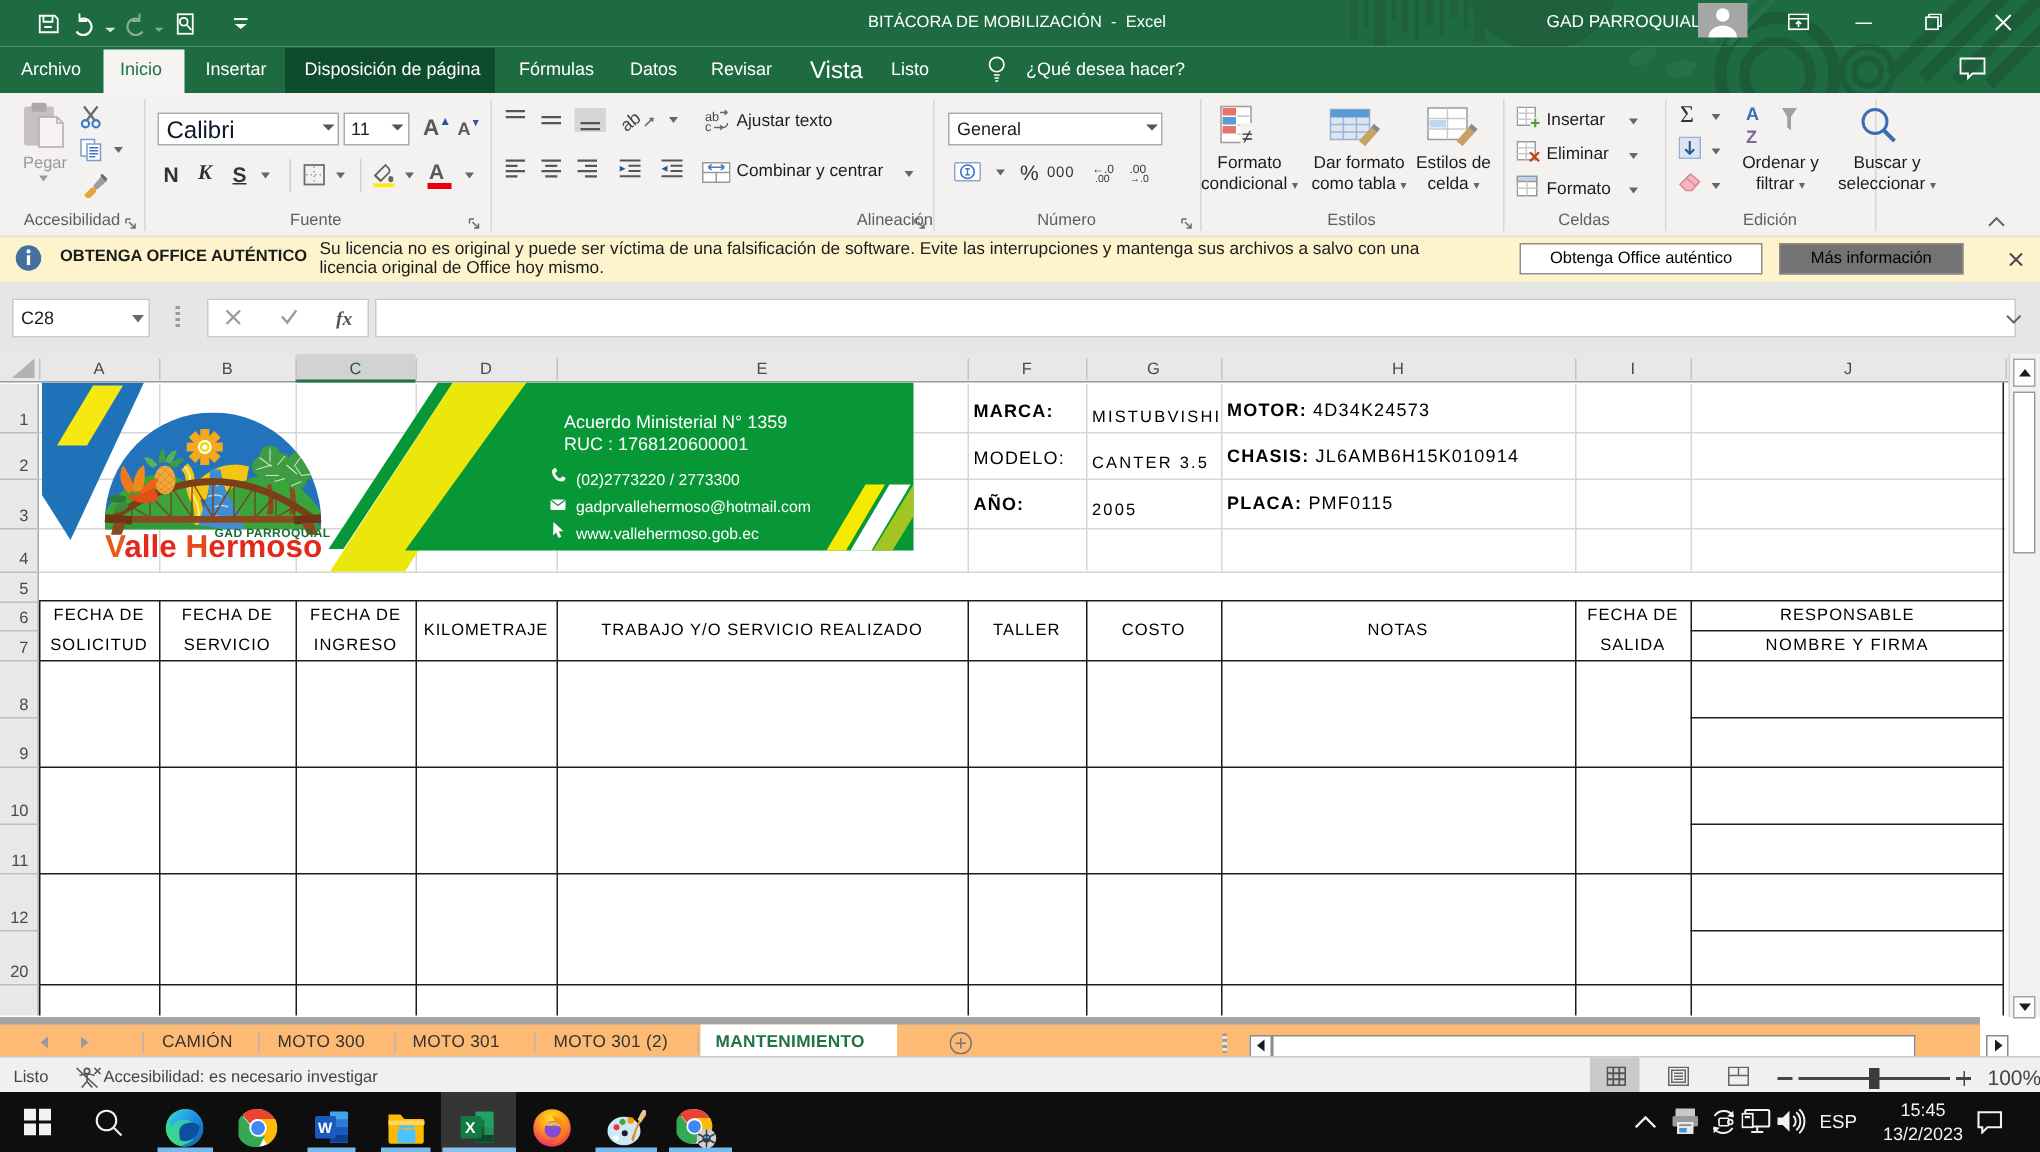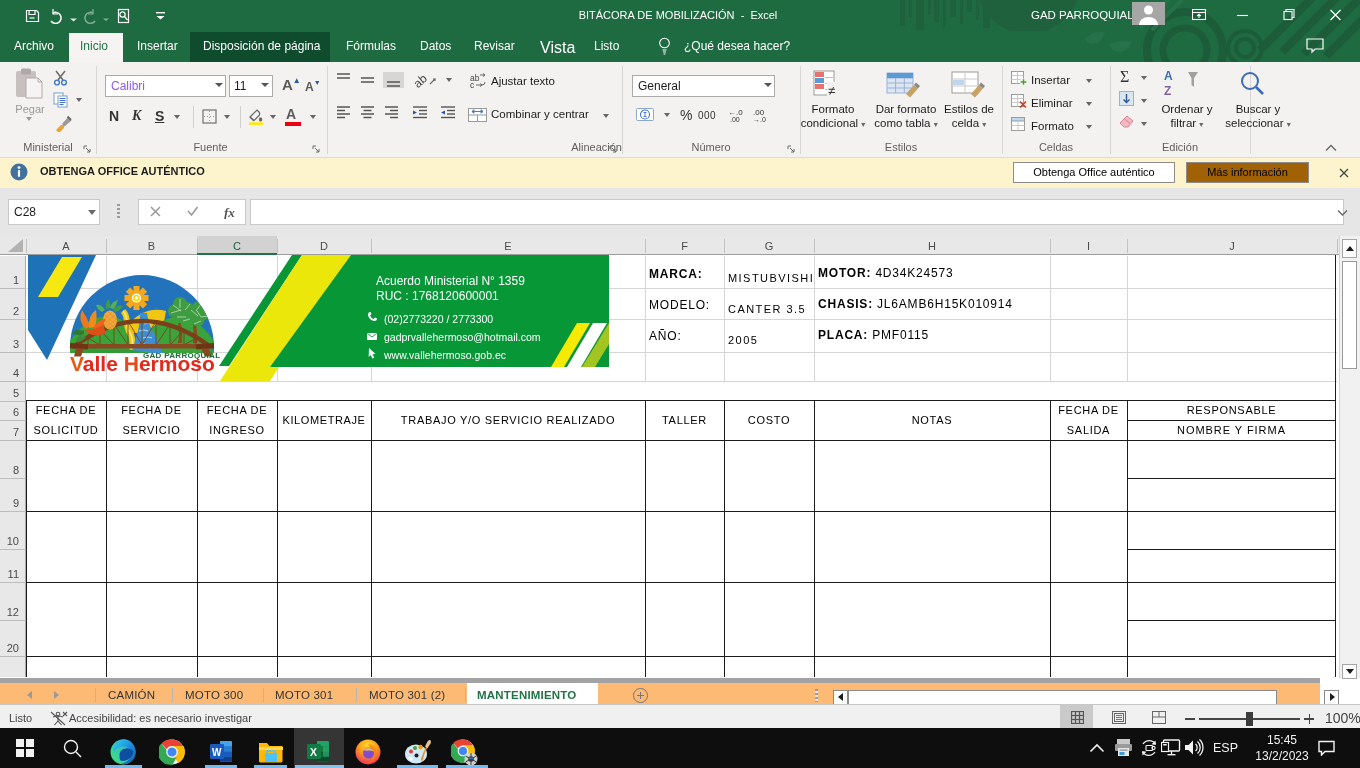--- a/index.html
+++ b/index.html
@@ -147,21 +147,21 @@
 <div class="ab" id="ribbon" style="left:0;top:62px;width:1360px;height:96px;background:#f3f2f1;border-bottom:1px solid #dfdddb">
 
   <div class="ab" style="left:96px;top:4px;width:1px;height:88px;background:#d8d6d4"></div>
   <div class="ab" style="left:327px;top:4px;width:1px;height:88px;background:#d8d6d4"></div>
   <div class="ab" style="left:622px;top:4px;width:1px;height:88px;background:#d8d6d4"></div>
   <div class="ab" style="left:800px;top:4px;width:1px;height:88px;background:#d8d6d4"></div>
   <div class="ab" style="left:1002px;top:4px;width:1px;height:88px;background:#d8d6d4"></div>
   <div class="ab" style="left:1110px;top:4px;width:1px;height:88px;background:#d8d6d4"></div>
   <div class="ab" style="left:1250px;top:4px;width:1px;height:88px;background:#d8d6d4"></div>
 
-  <div class="ab" style="left:0;top:79px;width:96px;text-align:center;font-size:11px;color:#605e5c">Ministerial</div>
+  <div class="ab" style="left:0;top:79px;width:96px;text-align:center;font-size:11px;color:#605e5c">Accesibilidad</div>
   <div class="ab" style="left:96px;top:79px;width:229px;text-align:center;font-size:11px;color:#605e5c">Fuente</div>
   <div class="ab" style="left:325px;top:79px;width:297px;text-align:right;font-size:11px;color:#605e5c">Alineación</div>
   <div class="ab" style="left:622px;top:79px;width:178px;text-align:center;font-size:11px;color:#605e5c">Número</div>
   <div class="ab" style="left:800px;top:79px;width:202px;text-align:center;font-size:11px;color:#605e5c">Estilos</div>
   <div class="ab" style="left:1002px;top:79px;width:108px;text-align:center;font-size:11px;color:#605e5c">Celdas</div>
   <div class="ab" style="left:1110px;top:79px;width:140px;text-align:center;font-size:11px;color:#605e5c">Edición</div>
 
   <svg class="ab" style="left:83px;top:83px" width="9" height="9" viewBox="0 0 9 9">
         <path d="M1 1 h3 M1 1 v3 M3 3 l4 4 M7 4 v3 h-3" stroke="#6a6a6a" stroke-width="1" fill="none"></path>
       </svg>
@@ -203,21 +203,21 @@
         </g>
   </svg>
   <div class="ab" style="left:76px;top:36px;width:0;height:0;border-left:3.5px solid transparent;border-right:3.5px solid transparent;border-top:4px solid #666"></div>
   <svg class="ab" style="left:54px;top:52px" width="20" height="18" viewBox="0 0 20 18">
     <path d="M2 16 l5-5 l3 0 l0 3 l-5 5 z" fill="#e8a33d"></path>
     <path d="M8 10 l6-7 l3.5 3.5 l-7 6 z" fill="#9c9c9c"></path>
     <path d="M13.5 2.5 l3.5 3.5" stroke="#6a6a6a" stroke-width="2"></path>
   </svg>
 
   <div class="ab" style="left:105px;top:13px;width:121px;height:22px;background:#fff;border:1px solid #aaa"></div>
-  <div class="ab" style="left:111px;top:17px;font-size:12px;color:#8b5cf6">Calibri</div>
+  <div class="ab" style="left:111px;top:17px;font-size:16px;color:#0f172a">Calibri</div>
   <div class="ab" style="left:215px;top:21px;width:0;height:0;border-left:4px solid transparent;border-right:4px solid transparent;border-top:4.5px solid #555"></div>
   <div class="ab" style="left:229px;top:13px;width:44px;height:22px;background:#fff;border:1px solid #aaa"></div>
   <div class="ab" style="left:234px;top:17px;font-size:12px;color:#1c1c1c">11</div>
   <div class="ab" style="left:261px;top:21px;width:0;height:0;border-left:4px solid transparent;border-right:4px solid transparent;border-top:4.5px solid #555"></div>
   <div class="ab" style="left:282px;top:14px;font-size:15px;font-weight:bold;color:#595959">A<span style="font-size:8px;vertical-align:7px;color:#2b579a">▲</span></div>
   <div class="ab" style="left:305px;top:17px;font-size:12px;font-weight:bold;color:#595959">A<span style="font-size:7px;vertical-align:6px;color:#2b579a">▼</span></div>
   <div class="ab" style="left:109px;top:46px;font-size:14px;font-weight:bold;color:#333">N</div>
   <div class="ab" style="left:132px;top:46px;font-size:14px;font-style:italic;font-weight:bold;color:#333;font-family:'Liberation Serif',serif">K</div>
   <div class="ab" style="left:155px;top:46px;font-size:14px;font-weight:bold;color:#333;text-decoration:underline">S</div>
   <div class="ab" style="left:174px;top:53px;width:0;height:0;border-left:3.5px solid transparent;border-right:3.5px solid transparent;border-top:4px solid #666"></div>
@@ -436,22 +436,23 @@
   <div class="ab" style="left:1215px;top:41px;width:86px;text-align:center;font-size:11.5px;color:#1c1c1c;line-height:13.5px">Buscar y<br>seleccionar <span style="font-size:8px;color:#666">▾</span></div>
 </div>
 
 <div class="ab" id="msgbar" style="left:0;top:158px;width:1360px;height:30px;background:#fdf4ce">
   <svg class="ab" style="left:10px;top:5px" width="18" height="18" viewBox="0 0 18 18">
     <circle cx="9" cy="9" r="8.5" fill="#41719c"></circle>
     <rect x="7.9" y="7.2" width="2.2" height="6.5" fill="#fff"></rect>
     <circle cx="9" cy="4.6" r="1.4" fill="#fff"></circle>
   </svg>
   <div class="ab" style="left:40px;top:7px;font-size:11px;font-weight:bold;color:#1c1c1c">OBTENGA OFFICE AUTÉNTICO</div>
+  <div class="ab" style="left:213px;top:2px;width:780px;font-size:11.5px;color:#1c1c1c;line-height:12.5px">Su licencia no es original y puede ser víctima de una falsificación de software. Evite las interrupciones y mantenga sus archivos a salvo con una<br>licencia original de Office hoy mismo.</div>
   <div class="ab" style="left:1013px;top:4px;width:162px;height:21px;background:#fff;border:1px solid #8c8c8c;font-size:11px;text-align:center;line-height:19px">Obtenga Office auténtico</div>
-  <div class="ab" style="left:1186px;top:4px;width:123px;height:21px;background:#a16207;border:1px solid #8c8c8c;font-size:11px;text-align:center;line-height:19px">Más información</div>
+  <div class="ab" style="left:1186px;top:4px;width:123px;height:21px;background:#737373;border:1px solid #8c8c8c;font-size:11px;text-align:center;line-height:19px">Más información</div>
   <svg class="ab" style="left:1339px;top:10px" width="10" height="10" viewBox="0 0 10 10">
         <path d="M1 1 l8 8 M9 1 l-8 8" stroke="#444" stroke-width="1.3"></path>
       </svg>
 </div>
 
 <div class="ab" id="fbar" style="left:0;top:188px;width:1360px;height:48px;background:#e6e6e6">
   <div class="ab" style="left:8px;top:11px;width:92px;height:26px;background:#fff;border:1px solid #c9c9c9"></div>
   <div class="ab" style="left:14px;top:17px;font-size:12px;color:#1c1c1c">C28</div>
   <div class="ab" style="left:88px;top:22px;width:0;height:0;border-left:4.5px solid transparent;border-right:4.5px solid transparent;border-top:5px solid #6a6a6a"></div>
   <div class="ab" style="left:117px;top:16px;width:3px;height:16px;background:repeating-linear-gradient(#9a9a9a 0 2px,#e6e6e6 2px 4px)"></div>
@@ -537,21 +538,21 @@
 <div class="hline" style="left:26px;top:319px;width:1311px"></div>
 <div class="hline" style="left:26px;top:352px;width:1311px"></div>
 <div class="hline" style="left:26px;top:381px;width:1311px"></div>
 
 <div class="celltxt" style="left:649px;top:267px;font-weight:bold;font-size:12px">MARCA:</div>
 <div class="celltxt" style="left:728px;top:272px;font-size:11px;letter-spacing:1.45px">MISTUBVISHI</div>
 <div class="celltxt" style="left:818px;top:266px;font-size:12px"><b>MOTOR:</b> 4D34K24573</div>
 <div class="celltxt" style="left:649px;top:298px;font-weight:normal;font-size:12px">MODELO:</div>
 <div class="celltxt" style="left:728px;top:303px;font-size:11px;letter-spacing:1.45px">CANTER 3.5</div>
 <div class="celltxt" style="left:818px;top:297px;font-size:12px"><b>CHASIS:</b> JL6AMB6H15K010914</div>
-<div class="celltxt" style="left:649px;top:329px;font-weight:normal;font-size:12px">AÑO:</div>
+<div class="celltxt" style="left:649px;top:329px;font-weight:bold;font-size:12px">AÑO:</div>
 <div class="celltxt" style="left:728px;top:334px;font-size:11px;letter-spacing:1.45px">2005</div>
 <div class="celltxt" style="left:818px;top:328px;font-size:12px"><b>PLACA:</b> PMF0115</div>
 
 <svg class="ab" style="left:26px;top:255px" width="584" height="127" viewBox="0 0 584 127">
   <polygon points="2,0 70,0 21,105 2,75" fill="#1d72b8"></polygon>
   <polygon points="36,2 56,2 32,42 12,42" fill="#f8e812"></polygon>
   <polygon points="266,0 276,0 203,111 193,111" fill="#089737"></polygon>
   <polygon points="276,0 325,0 244,126 194,126" fill="#ece70b"></polygon>
   <polygon points="325,0 583,0 583,112 244,112" fill="#089737"></polygon>
   <polygon points="525,112 538,112 564,68 551,68" fill="#f5ea00"></polygon>

